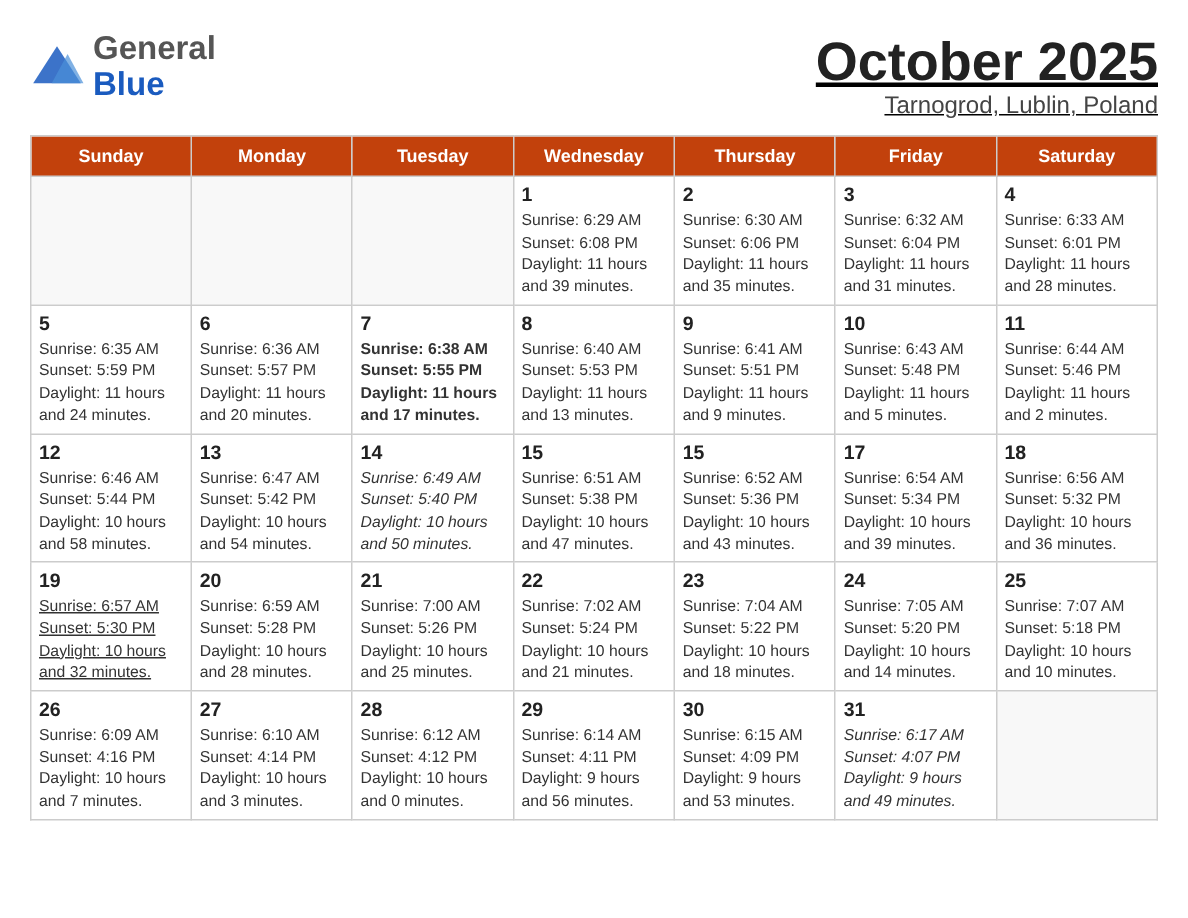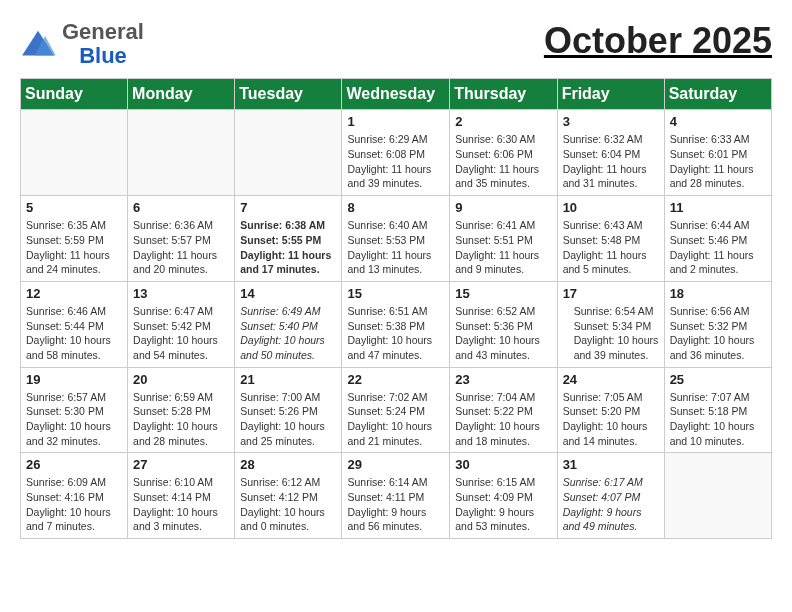--- a/index.html
+++ b/index.html
@@ -13,21 +13,20 @@
     .header {
       display: flex;
       justify-content: space-between;
       align-items: flex-start;
       margin-bottom: 10px;
     }
     .logo {
       display: flex;
       align-items: center;
       gap: 6px;
-      text-align: center;
     }
     .logo-text {
       font-size: 22px;
       font-weight: bold;
       line-height: 1.1;
     }
     .logo-general { color: #555; }
     .logo-blue { color: #1a5bbf; }
     .logo-icon {
       width: 36px;
@@ -45,25 +44,25 @@
     .location {
       font-size: 16px;
       color: #444;
     }
     .calendar {
       width: 100%;
       border-collapse: collapse;
       font-size: 11px;
     }
     .calendar th {
-      background-color: #15803d;
+      background-color: #c2410c;
       color: white;
       padding: 6px 4px;
-      text-align: left;
-      font-size: 16px;
+      text-align: center;
+      font-size: 12px;
       border: 1px solid #ccc;
     }
     .calendar td {
       vertical-align: top;
       border: 1px solid #ccc;
       padding: 4px 5px;
       width: 108px;
       min-height: 80px;
       background: #fff;
     }
@@ -94,20 +93,21 @@
       <polygon points="20,2 38,30 2,30" fill="#1a5bbf" opacity="0.85"></polygon>
       <polygon points="28,8 40,30 16,30" fill="#4a90d9" opacity="0.7"></polygon>
     </svg>
     <div class="logo-text">
       <span class="logo-general">General</span><br>
       <span class="logo-blue">Blue</span>
     </div>
   </div>
   <div class="title-block">
     <div class="month-title">October 2025</div>
+    <div class="location">Tarnogrod, Lublin, Poland</div>
   </div>
 </div>
 
 <table class="calendar">
   <thead>
     <tr>
     <th>Sunday</th>
         <th>Monday</th>
         <th>Tuesday</th>
         <th>Wednesday</th>
@@ -216,35 +216,35 @@
 Daylight: 10 hours and 47 minutes.</div>
         </td>
         <td>
           <div class="day-number">15</div>
           <div class="day-info" style="white-space: pre-line;">Sunrise: 6:52 AM
 Sunset: 5:36 PM
 Daylight: 10 hours and 43 minutes.</div>
         </td>
         <td>
           <div class="day-number">17</div>
-          <div class="day-info" style="white-space: pre-line; margin-left: 11px;">Sunrise: 6:54 AM
+          <div class="day-info" style="white-space: pre-line;">Sunrise: 6:54 AM
 Sunset: 5:34 PM
 Daylight: 10 hours and 39 minutes.</div>
         </td>
         <td>
           <div class="day-number">18</div>
           <div class="day-info" style="white-space: pre-line;">Sunrise: 6:56 AM
 Sunset: 5:32 PM
 Daylight: 10 hours and 36 minutes.</div>
         </td>
       </tr>
       <tr class="week-row">
         <td>
           <div class="day-number">19</div>
-          <div class="day-info" style="white-space: pre-line;">Sunrise: 6:57 AM
+          <div class="day-info" style="white-space: pre-line; text-decoration: underline;">Sunrise: 6:57 AM
 Sunset: 5:30 PM
 Daylight: 10 hours and 32 minutes.</div>
         </td>
         <td>
           <div class="day-number">20</div>
           <div class="day-info" style="white-space: pre-line;">Sunrise: 6:59 AM
 Sunset: 5:28 PM
 Daylight: 10 hours and 28 minutes.</div>
         </td>
         <td>

